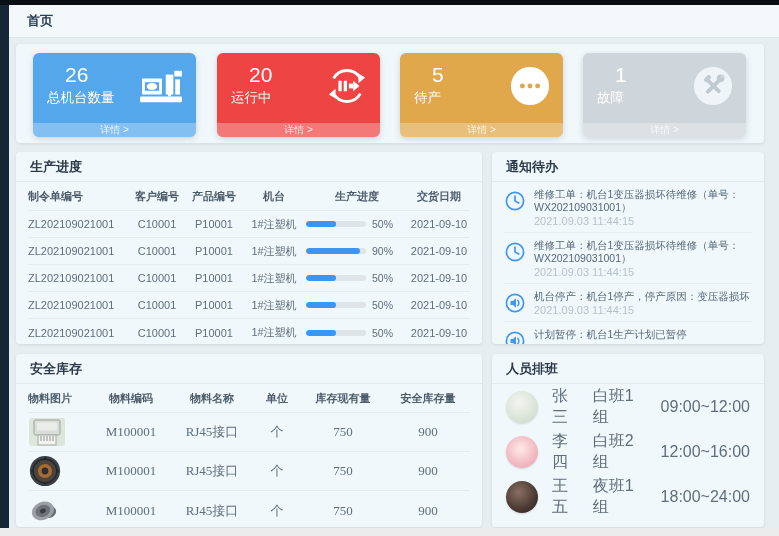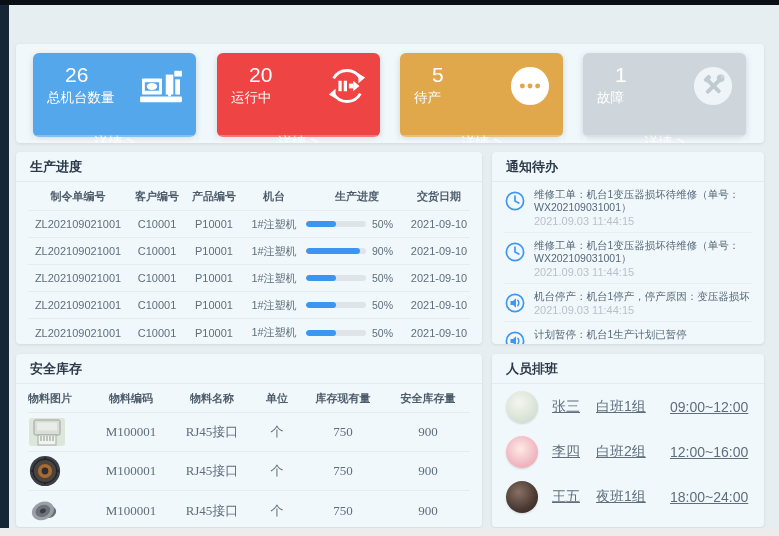--- a/index.html
+++ b/index.html
@@ -28,34 +28,34 @@
   .card { position:absolute; top:9px; width:163px; height:84px; border-radius:6px;
     box-shadow:0 2px 6px rgba(30,60,90,0.18); color:#fff; cursor:pointer; }
   .card-blue  { left:17px;  background:#55a7ec; }
   .card-green { left:201px; background:#ef4444; }
   .card-yellow{ left:384px; background:#e0a84a; }
   .card-gray  { left:567px; background:#ced6db; }
   .card-body { position:relative; height:70px; }
   .card-value { padding:10px 0 0 32px; font-size:21px; line-height:24px; }
   .card-label { padding:2px 0 0 14px; font-size:13.5px; }
   .card-icon { position:absolute; right:12px; top:50%; transform:translateY(-50%); display:block; }
-  .card-footer { height:14px; line-height:14px; text-align:center; font-size:14px;
+  .card-footer { height:14px; line-height:14px; text-align:center; font-size:10px;
     background:rgba(255,255,255,0.28); color:rgba(255,255,255,0.85);
-    border-radius:0 0 6px 6px;margin-top:12px; }
+    border-radius:0 0 6px 6px; }
 
   
   .prod-panel { left:16px; top:152px; width:466px; height:192px; }
   .inv-panel  { left:16px; top:354px; width:466px; height:173px; }
   .trow { display:flex; align-items:center; margin:0 12px; border-bottom:1px solid #e3ecf1; }
   .trow:last-child { border-bottom:none; }
   .thead { height:29px; font-size:11px; font-weight:bold; color:#4e5d6c; }
   .tbody-row { height:27px; font-size:11px; color:#5f6e7d; }
   .inv-row { height:39px; font-size:13px; color:#5f6e7d;font-family:Liberation Serif, serif; }
   .c { text-align:center; white-space:nowrap; overflow:hidden; }
-  .c-left { text-align:center; }
+  .c-left { text-align:left; }
   .p-order{width:100px;} .p-cust{width:58px;} .p-prod{width:56px;} .p-mach{width:64px;}
   .p-prog{width:102px; display:flex; align-items:center; justify-content:flex-start;}
   .p-date{width:62px;}
   .pbar { display:inline-block; width:60px; height:6px; background:#dfe4e9; border-radius:3px; overflow:hidden; }
   .pfill { display:block; height:6px; background:#3d95f2; border-radius:3px; }
   .ppct { margin-left:6px; font-size:10.5px; color:#5f6e7d; }
   .i-img{width:64px; display:flex; align-items:center;} .i-code{width:78px;} .i-name{width:84px;}
   .i-unit{width:46px;} .i-stock{width:86px;} .i-safe{width:84px;}
 
   
@@ -63,36 +63,39 @@
   .noti-list { padding:0 12px; }
   .noti-item { display:flex; padding:6px 0 5px; border-bottom:1px solid #e6eef3; cursor:pointer; }
   .noti-item:last-child { border-bottom:none; }
   .noti-ico { flex:0 0 22px; height:22px; margin-top:2px; }
   .noti-body { margin-left:8px; }
   .noti-text { font-size:10.5px; line-height:13px; color:#56687a; }
   .noti-time { font-size:11px; line-height:12px; color:#b6c2cb; margin-top:1px; }
 
   
   .staff-panel { left:492px; top:354px; width:272px; height:173px; }
-  .staff-row { display:flex; align-items:center; height:45px; padding:0 14px; font-size:14px; color:#5f6e7d;text-decoration:underline; }
+  .staff-row { display:flex; align-items:center; height:45px; padding:0 14px; font-size:16px; color:#5f6e7d; }
   .avatar { width:32px; height:32px; border-radius:50%; flex:0 0 32px; box-shadow:0 1px 2px rgba(0,0,0,0.15); }
   .av1 { background:radial-gradient(circle at 42% 36%, #f4f6f0, #dbe4d8 58%, #c6d3c6); }
   .av2 { background:radial-gradient(circle at 45% 40%, #fdeae5, #f2bdc5 55%, #e79aa9); }
   .av3 { background:radial-gradient(circle at 40% 35%, #8a6f63, #4a3a33 60%, #241d1a); }
   .staff-name { width:30px; margin-left:14px; }
   .staff-shift { width:60px; margin-left:14px; }
   .staff-time { margin-left:14px; }
 </style>
 </head>
 <body>
 
 <div class="screen">
   <div class="top-strip"></div>
   <div class="left-strip"></div>
 
+  <div class="header-bar">
+    <span class="page-tab">首页</span>
+  </div>
 
   <section class="panel cards-panel">
     <div class="card card-blue">
       <div class="card-body">
         <div class="card-value">26</div>
         <div class="card-label">总机台数量</div>
         <span class="card-icon">
           <svg width="46" height="38" viewBox="0 0 48 40">
             <rect x="2" y="31" width="44" height="6" rx="1" fill="#fff"></rect>
             <rect x="4" y="12" width="21" height="17" rx="1" fill="#fff"></rect>

